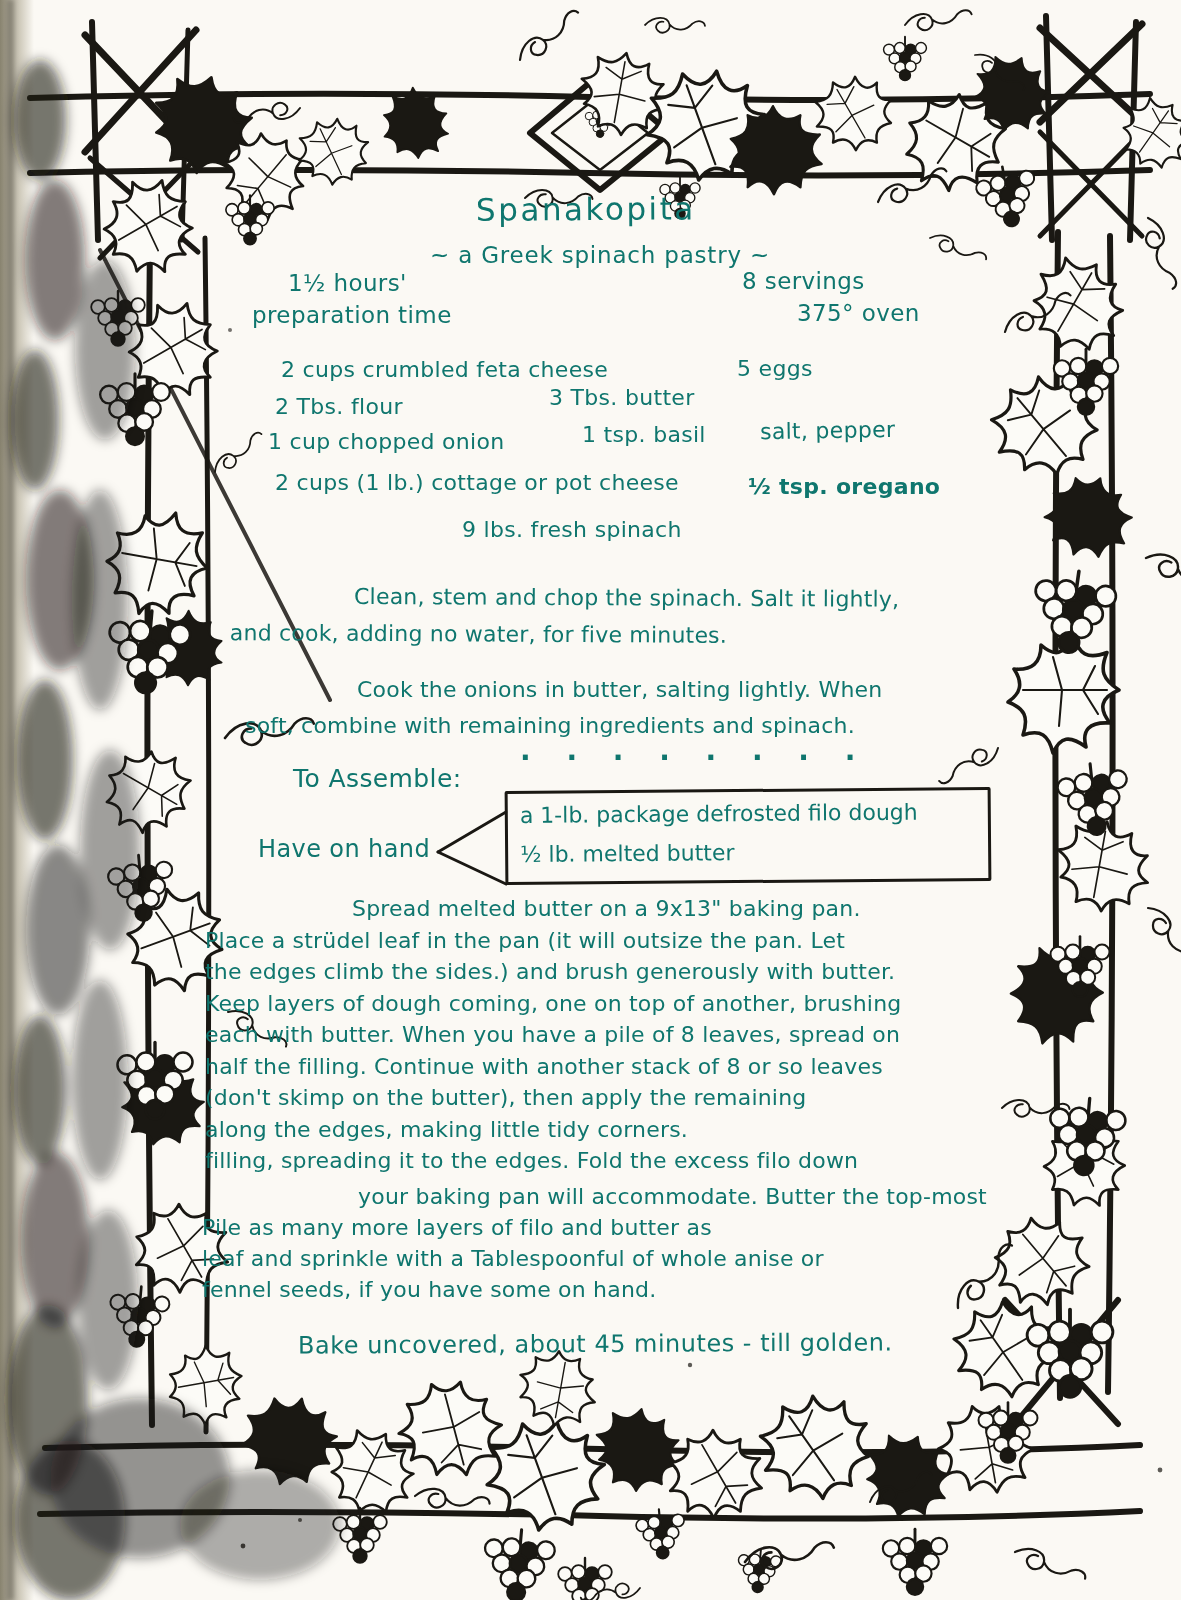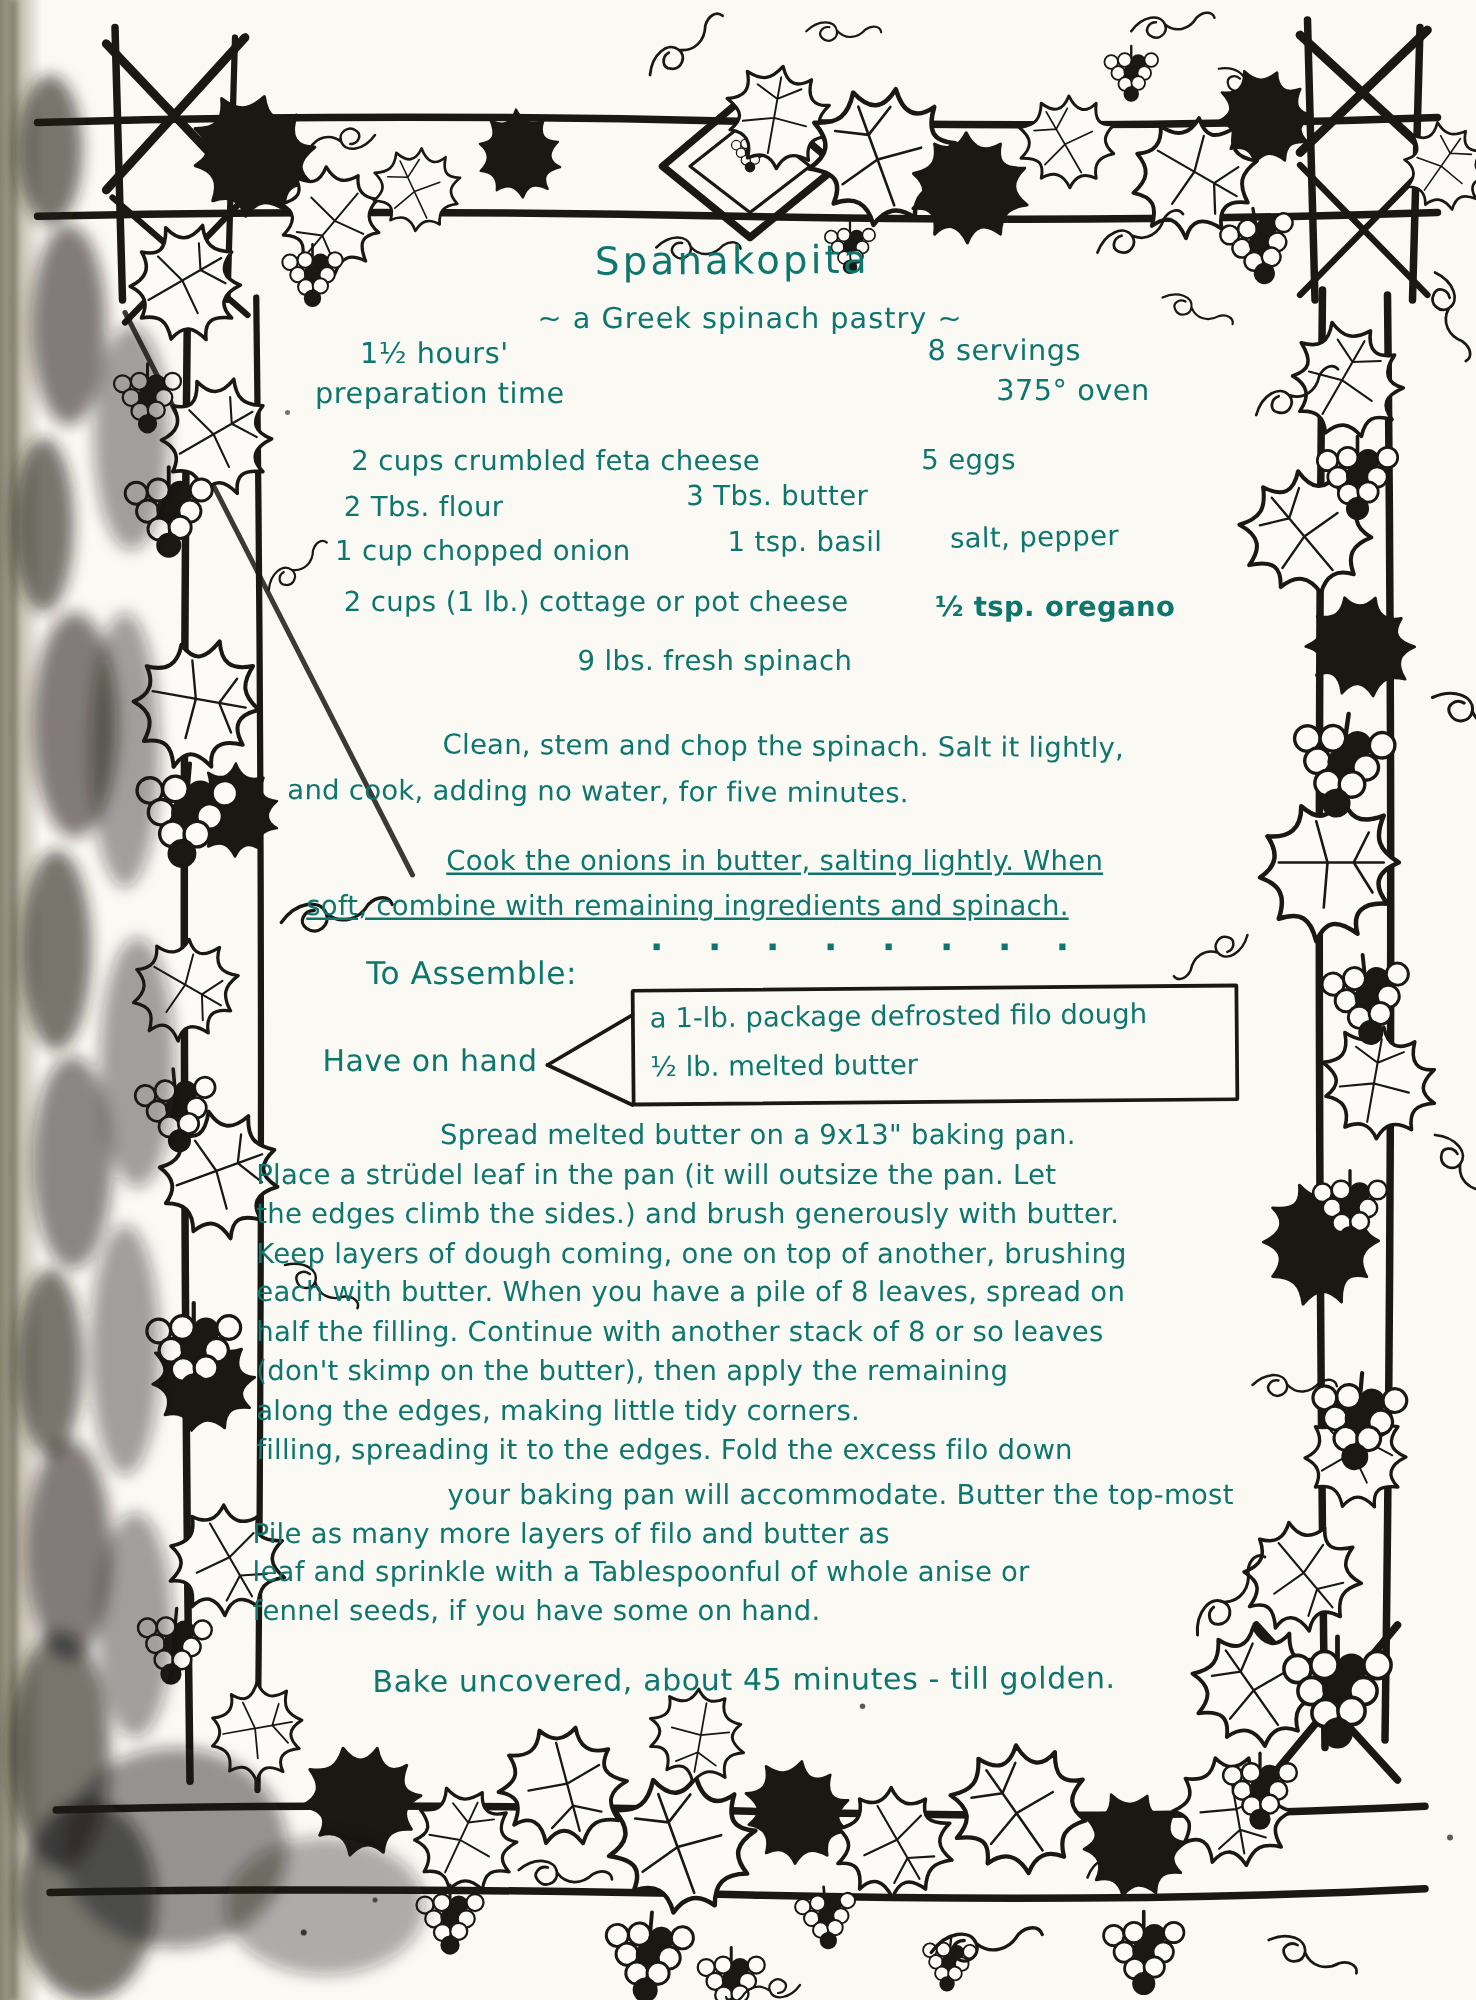--- a/index.html
+++ b/index.html
@@ -37,21 +37,21 @@
   .ing-butter  { left:549px; top:385px; }
   .ing-basil   { left:582px; top:422px; }
   .ing-eggs    { left:737px; top:356px;text-align:right; }
   .ing-salt    { left:760px; top:418px; transform:rotate(-1deg); }
   .ing-oregano { left:748px; top:474px;font-weight:bold; }
 
   .para { position:absolute; font-size:22px; letter-spacing:.2px; }
   .para div { white-space:nowrap; }
   .para1 { left:230px; top:579px; line-height:37px; transform:rotate(.3deg); }
   .para1 div:first-child { text-indent:124px; }
-  .para2 { left:245px; top:672px; line-height:36px;text-decoration:underline; }
+  .para2 { left:245px; top:672px; line-height:36px; }
   .para2 div:first-child { text-indent:112px; }
   .dots { left:520px; top:741px; font-size:28px; font-weight:bold; letter-spacing:13px; }
   .assemble { left:293px; top:764px; font-size:25px; }
   .haveonhand { left:258px; top:835px; font-size:24px; }
   .filo-box {
     position:absolute; left:505px; top:789px; width:480px; height:88px;
     border:3px solid #1a1813; border-radius:2px; transform:rotate(-.5deg);
     background:rgba(251,249,244,.6);
   }
   .filo-box .bx1 { position:absolute; left:12px; top:9px;  font-size:22px; white-space:nowrap; }

